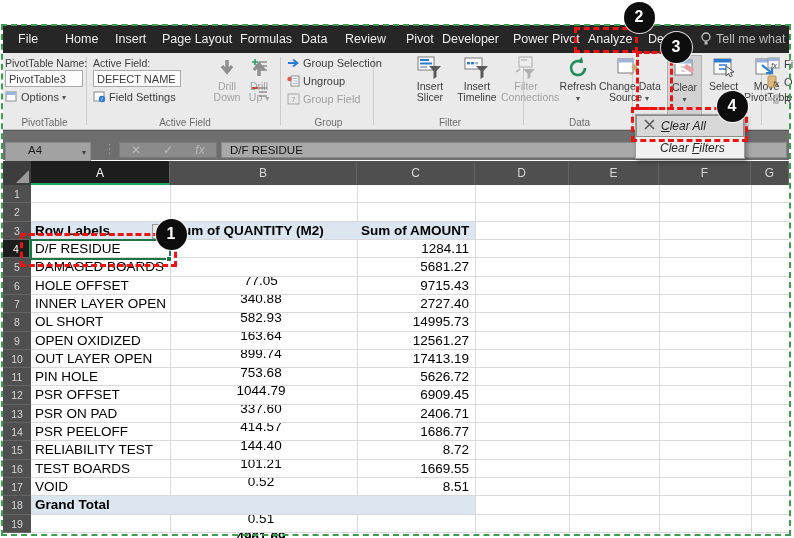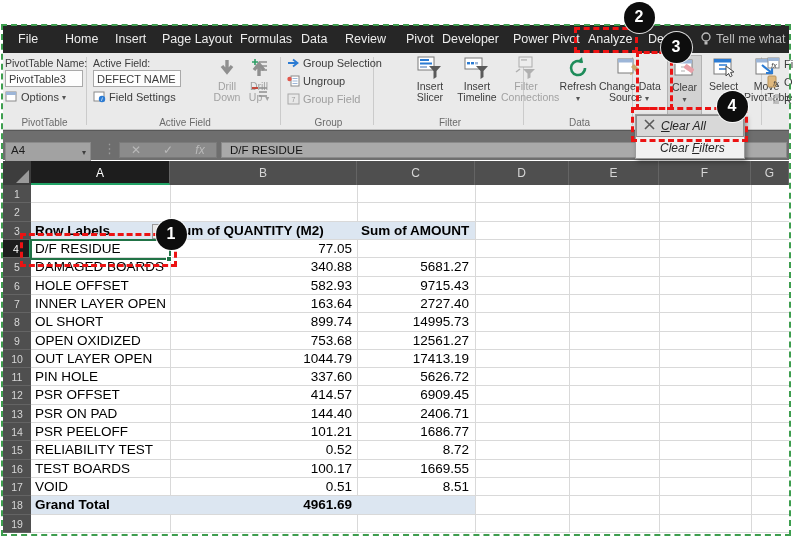--- a/index.html
+++ b/index.html
@@ -35,21 +35,21 @@
   .bigbtn.disabled { color:#a2a2a2; }
   .caret { font-size:8px; color:#555; }
   .bigbtn.disabled .caret { color:#a2a2a2; }
   .minicon { position:absolute; width:16px; height:14px; }
 
   
   #fstrip { left:3px; top:130px; width:786px; height:30px; background:#6e6e6e;
     border-top:1px solid #585858; }
   #namebox { position:absolute; left:2px; top:11px; width:86px; height:24px;
     background:#a2a2a2; border:1px solid #8a8a8a; color:#1c1c1c; font-size:11.5px;
-    line-height:14px; padding-left:5px; }
+    line-height:14px; padding-left:22px; }
   #namebox .nb-caret { position:absolute; right:4px; top:3px; font-size:8px; color:#3f3f3f; }
   #fdots { position:absolute; left:100px; top:10px; color:#9c9c9c; font-size:13px; letter-spacing:0; }
   #fbtns { position:absolute; left:116px; top:11px; width:98px; height:16px;
     background:#8b8b8b; border:1px solid #7a7a7a; display:flex; align-items:center;
     color:#b9b9b9; font-size:12px; }
   #fbtns span { flex:1; text-align:center; }
   #fxfield { position:absolute; left:218px; top:11px; width:566px; height:16px;
     background:#a9a9a9; border:1px solid #8a8a8a; color:#141414; font-size:11.5px;
     line-height:14px; padding-left:8px; white-space:nowrap; overflow:hidden; }
 
@@ -63,21 +63,21 @@
   .colhead.selected { background:#1d1d1d; color:#fff; border-bottom:2px solid #21a366; }
   .rowhead { position:absolute; left:0; width:28px; background:#4f4f4f; color:#d6d6d6;
     font-size:10.5px; text-align:center; border-bottom:1px solid #646464; }
   .rowhead.selected { background:#1d1d1d; color:#fff; border-right:2px solid #21a366; }
   #grid { position:absolute; left:28px; top:24px; width:758px; height:348px; background:#fff; }
   .vline { position:absolute; top:0; height:348px; width:1px; background:#d9d9d9; }
   .grow { position:absolute; left:0; width:758px; border-bottom:1px solid #d9d9d9; }
   .cell { position:absolute; top:0; height:100%; font-size:13.5px; line-height:17px;
     white-space:nowrap; overflow:hidden; color:#000; }
   .c-label { left:0; width:139px; padding-left:4px; }
-  .c-qty { left:139px; width:187px; text-align:right; padding-right:5px; }
+  .c-qty { left:139px; width:187px; text-align:center; padding-right:5px;margin-top:32px; }
   .c-amt { left:326px; width:118px; text-align:right; padding-right:6px; }
   .pivot-blue { position:absolute; left:0; top:0; width:444px; height:100%; background:#dce6f1; }
   .bold { font-weight:bold; }
   #filterbtn { position:absolute; width:15px; height:15px; background:#e8e8e8;
     border:1px solid #9a9a9a; font-size:7px; color:#444; text-align:center; line-height:14px; }
 
   
   #selbox { left:30px; top:239px; width:141px; height:21px; border:2px solid #217346; z-index:3; }
   #fillhandle { left:166px; top:256px; width:6px; height:6px; background:#217346;
     border:1px solid #fff; z-index:4; }
@@ -411,20 +411,21 @@
         <div class="grow" style="top: 36.6316px; height: 18.3158px;">
           <div class="pivot-blue"></div>
           <div class="cell c-label bold">Row Labels</div>
           <div class="cell bold" style="left: 143px; width: 183px;">Sum of QUANTITY (M2)</div>
           <div class="cell bold" style="left: 330px; width: 114px;">Sum of AMOUNT</div>
           <div id="filterbtn" style="left: 121px; top: 2px;">▼</div>
         </div>
         <div class="grow" style="top: 54.9474px; height: 18.3158px;">
           <div class="cell c-label">D/F RESIDUE</div>
           <div class="cell c-qty">77.05</div>
+          <div class="cell c-amt">1284.11</div>
         </div>
         <div class="grow" style="top: 73.2632px; height: 18.3158px;">
           <div class="cell c-label">DAMAGED BOARDS</div>
           <div class="cell c-qty">340.88</div>
           <div class="cell c-amt">5681.27</div>
         </div>
         <div class="grow" style="top: 91.5789px; height: 18.3158px;">
           <div class="cell c-label">HOLE OFFSET</div>
           <div class="cell c-qty">582.93</div>
           <div class="cell c-amt">9715.43</div>

